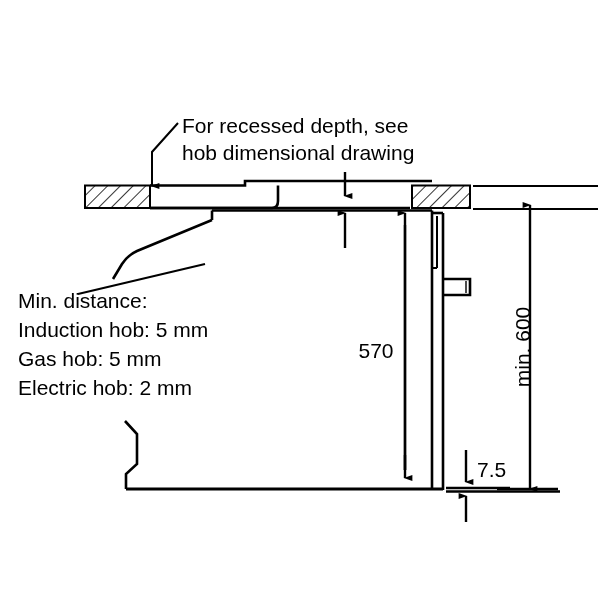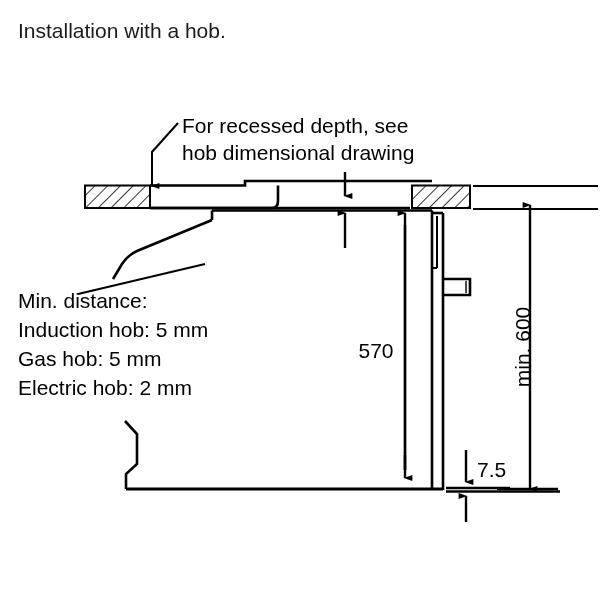--- a/index.html
+++ b/index.html
@@ -48,21 +48,20 @@
   }
   .dim-text {
     font-size: 21px;
   }
 </style>
 </head>
 <body>
 
 <div id="page">
 
-  <div class="page-title">Installation with a hob.</div>
 
   <svg class="drawing" viewBox="0 0 600 600">
     <defs>
       <pattern id="hatch" width="9" height="9" patternTransform="rotate(45)" patternUnits="userSpaceOnUse">
         <rect width="9" height="9" fill="#ffffff"></rect>
         <line x1="0" y1="0" x2="0" y2="9" stroke="#000000" stroke-width="1.6"></line>
       </pattern>
       <marker id="arrHeadDown" markerWidth="10" markerHeight="10" refX="3" refY="8.4" orient="auto" markerUnits="userSpaceOnUse">
         <path d="M3,9.6 L0,1 L6,1 Z" fill="#000000"></path>
       </marker>

